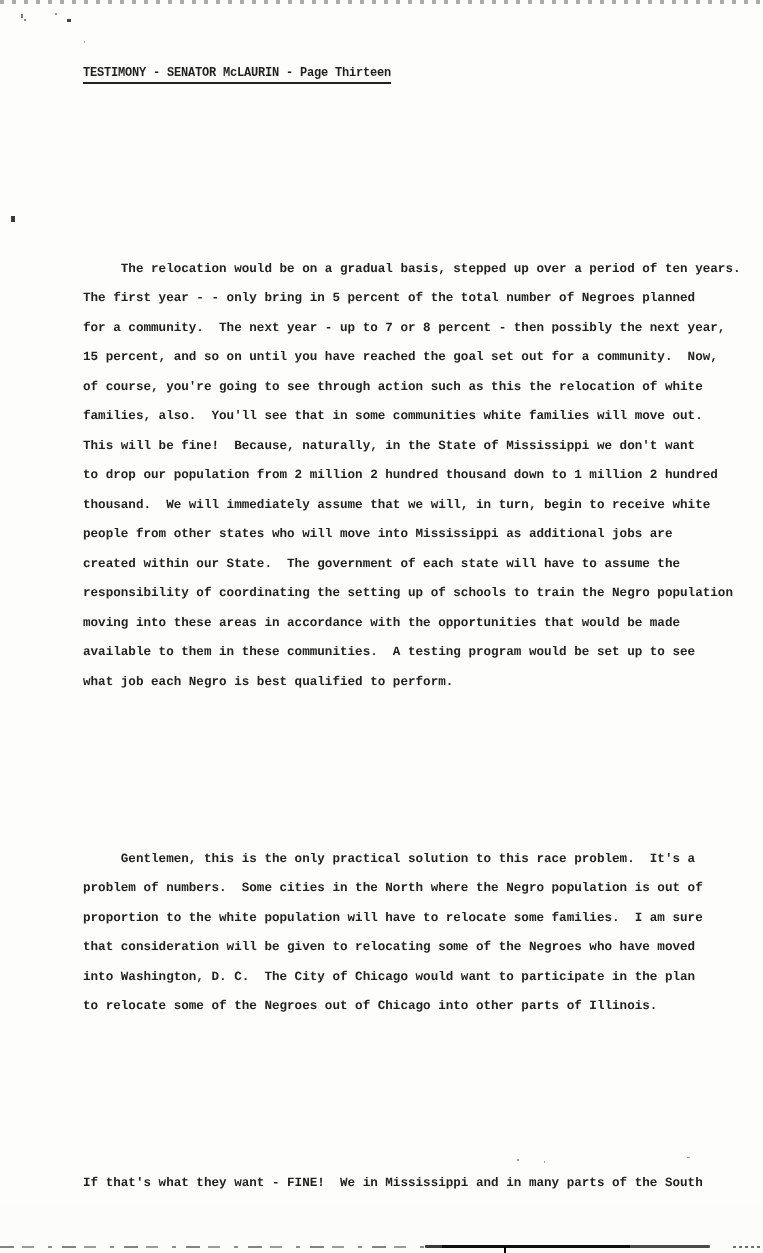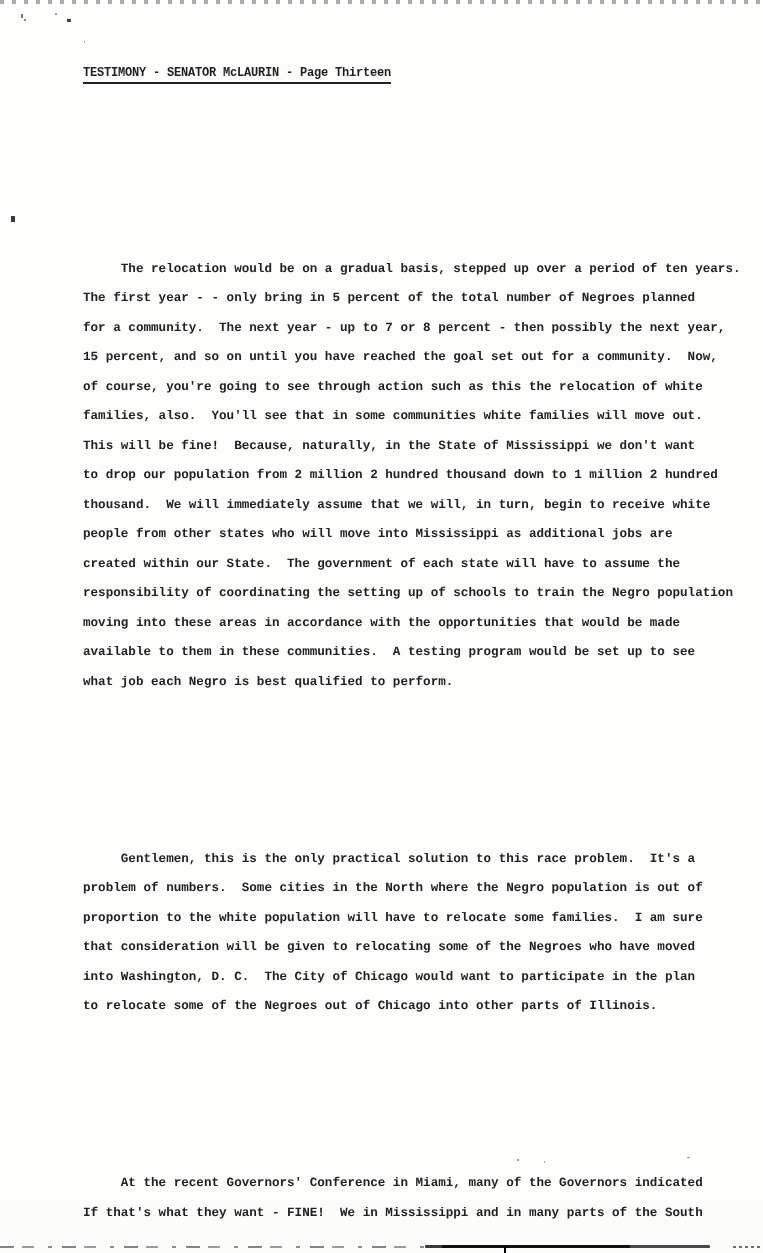--- a/index.html
+++ b/index.html
@@ -82,21 +82,21 @@
 
   <div class="body">
     <div>
       
     <div class="line">     The relocation would be on a gradual basis, stepped up over a period of ten years.</div><div class="line">The first year - - only bring in 5 percent of the total number of Negroes planned</div><div class="line">for a community.  The next year - up to 7 or 8 percent - then possibly the next year,</div><div class="line">15 percent, and so on until you have reached the goal set out for a community.  Now,</div><div class="line">of course, you're going to see through action such as this the relocation of white</div><div class="line">families, also.  You'll see that in some communities white families will move out.</div><div class="line">This will be fine!  Because, naturally, in the State of Mississippi we don't want</div><div class="line">to drop our population from 2 million 2 hundred thousand down to 1 million 2 hundred</div><div class="line">thousand.  We will immediately assume that we will, in turn, begin to receive white</div><div class="line">people from other states who will move into Mississippi as additional jobs are</div><div class="line">created within our State.  The government of each state will have to assume the</div><div class="line">responsibility of coordinating the setting up of schools to train the Negro population</div><div class="line">moving into these areas in accordance with the opportunities that would be made</div><div class="line">available to them in these communities.  A testing program would be set up to see</div><div class="line">what job each Negro is best qualified to perform.</div></div>
     <div>
       
     <div class="line">     Gentlemen, this is the only practical solution to this race problem.  It's a</div><div class="line">problem of numbers.  Some cities in the North where the Negro population is out of</div><div class="line">proportion to the white population will have to relocate some families.  I am sure</div><div class="line">that consideration will be given to relocating some of the Negroes who have moved</div><div class="line">into Washington, D. C.  The City of Chicago would want to participate in the plan</div><div class="line">to relocate some of the Negroes out of Chicago into other parts of Illinois.</div></div>
     <div>
       
-    <div class="line">     At the recent Governors' Conference in Miami, many of the Governors indicated</div><div class="line">If that's what they want - FINE!  We in Mississippi and in many parts of the South</div></div>
+    <div class="line">If that's what they want - FINE!  We in Mississippi and in many parts of the South</div></div>
   </div>
 
   <div class="scanline-left"></div>
   <div class="scanline-dark"></div>
   <div class="scanline-tick"></div>
   <div class="scanline-right"></div>
 
 </div>
 
 </body></html>

